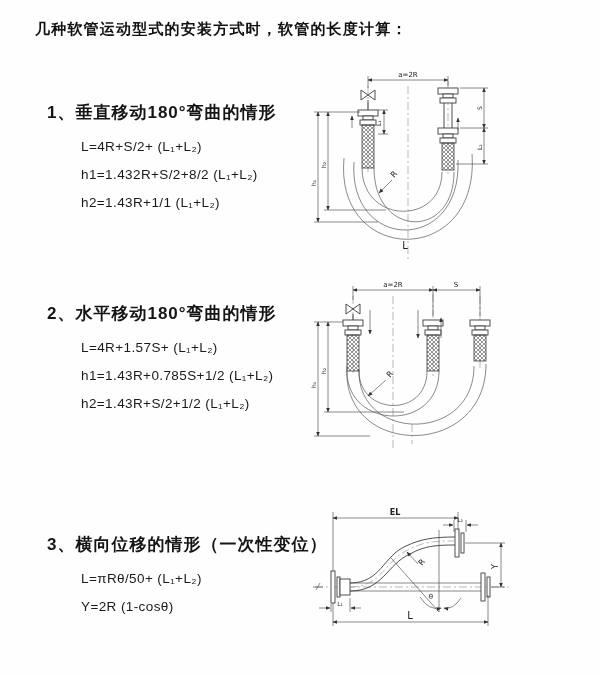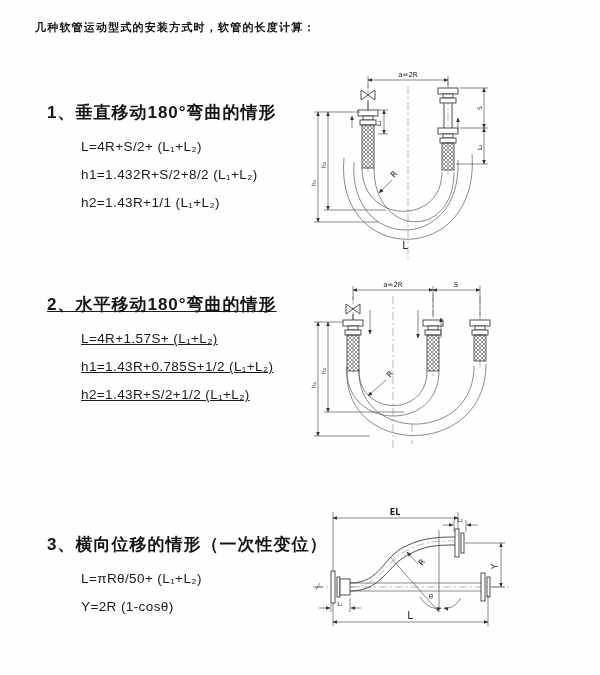--- a/index.html
+++ b/index.html
@@ -2,29 +2,29 @@
 <html><head>
 <meta charset="utf-8">
 <style>
   html,body{margin:0;padding:0;}
   body{
     width:600px;height:675px;background:#ffffff;position:relative;overflow:hidden;
     font-family:"Liberation Sans","DejaVu Sans",sans-serif;color:#1c1c1c;
   }
   .page{position:absolute;inset:0;background:#fefefe;}
   .title{
-    position:absolute;left:35px;top:20px;font-size:11px;font-weight:bold;
+    position:absolute;left:35px;top:20px;font-size:15px;font-weight:bold;
     letter-spacing:1.2px;color:#111;white-space:nowrap;
   }
   .section{position:absolute;left:47px;}
   .sec-heading{font-size:17px;font-weight:bold;letter-spacing:1px;color:#151515;margin-bottom:9px;white-space:nowrap;}
   .formulas{margin-left:34px;}
   .formula{font-size:13.5px;line-height:28px;letter-spacing:0.4px;color:#1a1a1a;white-space:nowrap;}
   #sec1{top:101px;}
-  #sec2{top:293px;text-decoration:underline;}
+  #sec2{top:302px;}
   #sec3{top:533px;}
   .diag{position:absolute;}
   #diag1{left:308px;top:64px;}
   #diag2{left:308px;top:276px;}
   #diag3{left:303px;top:500px;}
   svg .ln{stroke:#3d3d3d;stroke-width:0.9;fill:none;}
   svg .thin{stroke:#4a4a4a;stroke-width:0.65;fill:none;}
   svg .cl{stroke:#8a8a8a;stroke-width:0.6;fill:none;stroke-dasharray:8 3 2 3;}
   svg .hz{fill:url(#hatch);stroke:#3d3d3d;stroke-width:0.8;}
   svg .fl{fill:#fff;stroke:#3d3d3d;stroke-width:0.9;}

